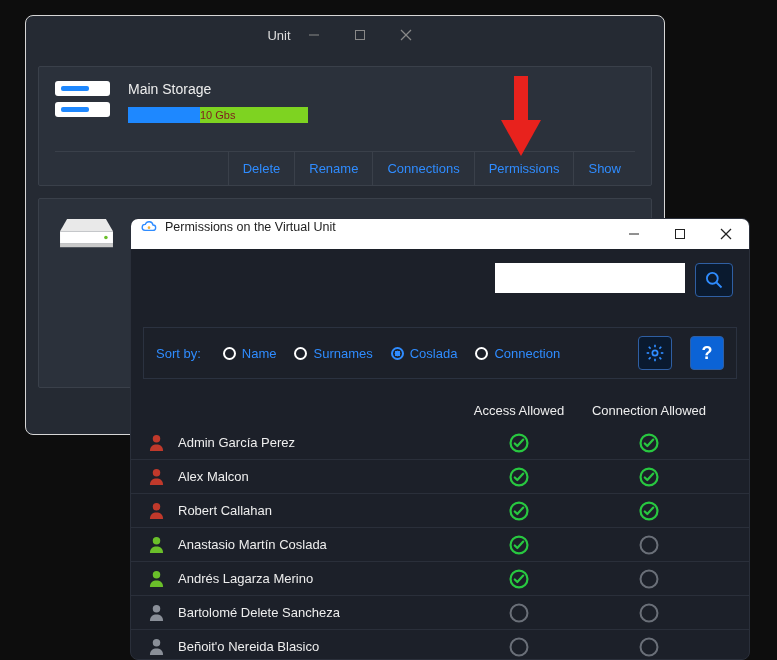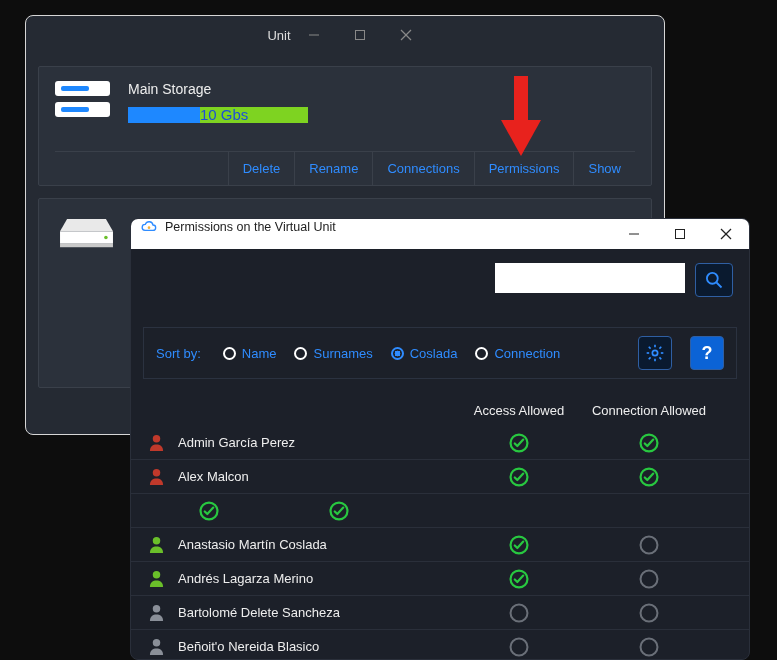--- a/index.html
+++ b/index.html
@@ -20,21 +20,21 @@
   .panel { margin: 12px; border: 1px solid #3a404a; background: #2b313b; border-radius: 2px; }
   .panel.storage { padding: 14px 16px 0; }
   .storage-head { display: flex; align-items: flex-start; gap: 18px; }
   .disk-icons { display: flex; flex-direction: column; gap: 6px; }
   .disk { width: 55px; height: 15px; background: #fff; border-radius: 3px; display: flex; align-items: center; padding-left: 6px; }
   .disk-led { width: 28px; height: 5px; background: #1e88ff; border-radius: 2px; }
   .storage-meta { display: flex; flex-direction: column; gap: 10px; }
   .storage-name { color: #eee; font-size: 14px; }
   .storage-bar { width: 180px; height: 16px; background: #7ed321; position: relative; }
   .storage-bar-fill { position: absolute; left: 0; top: 0; bottom: 0; width: 40%; background: #1e88ff; }
-  .storage-bar-text { position: absolute; left: 72px; top: 0; color: #1d4ed8; font-size: 15px; line-height: 16px; }
+  .storage-bar-text { position: absolute; left: 72px; top: 0; color: #7f1d1d; font-size: 11px; line-height: 16px; }
 
   .panel-actions { margin-top: 28px; height: 34px; border-top: 1px solid #3a404a; display: flex; justify-content: flex-end; }
   .panel-actions a { color: #2f8cff; font-size: 13px; padding: 0 14px; line-height: 34px; border-left: 1px solid #3a404a; cursor: pointer; }
 
   .arrow-annotation { position: absolute; left: 495px; top: 70px; color: #e8221d; }
 
   .panel.second { height: 190px; display:flex; align-items:flex-start; padding:20px; }
   .hdd-icon { width:55px; height:30px; }
 
   
@@ -275,20 +275,27 @@
           </svg>
         </div>
         <div class="c3">
           <svg class="check" viewBox="0 0 26 26">
             <circle cx="13" cy="13" r="10" fill="none" stroke="#28c840" stroke-width="2.6"></circle>
             <path d="M8 13.5l3 3 7-7.5" fill="none" stroke="#28c840" stroke-width="2.6" stroke-linecap="round" stroke-linejoin="round"></path>
           </svg>
         </div>
       </div>
       <div class="perm-row">
+        <div class="user">
+          <svg class="person-icon" viewBox="0 0 16 18">
+            <circle cx="8" cy="5" r="4" fill="#c0392b"></circle>
+            <path d="M1 18c0-5 3.2-7 7-7s7 2 7 7z" fill="#c0392b"></path>
+          </svg>
+          <span>Robert Callahan</span>
+        </div>
         <div class="c2">
           <svg class="check" viewBox="0 0 26 26">
             <circle cx="13" cy="13" r="10" fill="none" stroke="#28c840" stroke-width="2.6"></circle>
             <path d="M8 13.5l3 3 7-7.5" fill="none" stroke="#28c840" stroke-width="2.6" stroke-linecap="round" stroke-linejoin="round"></path>
           </svg>
         </div>
         <div class="c3">
           <svg class="check" viewBox="0 0 26 26">
             <circle cx="13" cy="13" r="10" fill="none" stroke="#28c840" stroke-width="2.6"></circle>
             <path d="M8 13.5l3 3 7-7.5" fill="none" stroke="#28c840" stroke-width="2.6" stroke-linecap="round" stroke-linejoin="round"></path>

